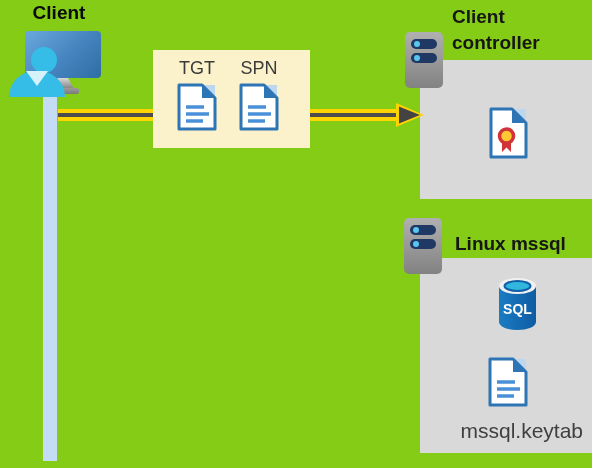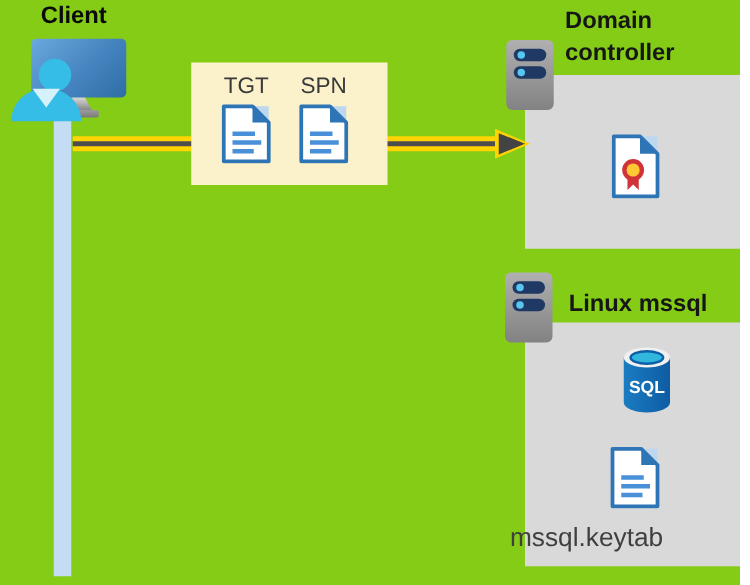--- a/index.html
+++ b/index.html
@@ -49,21 +49,21 @@
   .server-icon.dc{left:405px;top:32px;}
   .server-icon.linux{left:404px;top:218px;}
   .server-slot{position:absolute;left:6px;width:26px;height:10px;border-radius:6px;background:#1f3864;}
   .server-slot.s1{top:7px;}
   .server-slot.s2{top:21px;}
   .server-led{position:absolute;left:3px;top:2px;width:6px;height:6px;border-radius:50%;background:#57c7f0;}
 
   .cert-svg{position:absolute;left:489px;top:107px;z-index:1;}
   .sql-svg{position:absolute;left:497px;top:277px;z-index:1;}
   .keytab-svg{position:absolute;left:488px;top:357px;z-index:1;}
-  .keytab-label{position:absolute;left:408px;top:419px;width:175px;text-align:left;
+  .keytab-label{position:absolute;left:408px;top:419px;width:175px;text-align:right;
     font-size:21px;color:#3f3f3f;z-index:1;}
   .sql-text{font-size:14px;font-weight:bold;fill:#ffffff;font-family:"Liberation Sans",sans-serif;}
 </style>
 </head>
 <body>
 
 <div class="diagram">
 
   <div class="client-label">Client</div>
   <div class="timeline"></div>
@@ -109,21 +109,21 @@
 
   <div class="panel dc"></div>
   <div class="server-icon dc">
     <div class="server-slot s1">
       <div class="server-led"></div>
     </div>
     <div class="server-slot s2">
       <div class="server-led"></div>
     </div>
   </div>
-  <div class="panel-title dc">Domain controller</div>
+  <div class="panel-title dc">Client controller</div>
   <svg class="cert-svg" width="39" height="52" viewBox="0 0 39 52">
     <polygon points="23,2 37,2 37,16" fill="#bdd7ee"></polygon>
     <path d="M2 2 H23 L37 16 V50 H2 Z" fill="#ffffff" stroke="#2e75b6" stroke-width="3" stroke-linejoin="round"></path>
     <polygon points="23,2 37,16 23,16" fill="#2e75b6"></polygon>
     <path d="M13 34 V45 L17.5 40.5 L22 45 V34 Z" fill="#d13438"></path>
     <circle cx="17.5" cy="29" r="7" fill="#ffc933" stroke="#d13438" stroke-width="3.5"></circle>
   </svg>
 
   <div class="panel linux"></div>
   <div class="server-icon linux">

